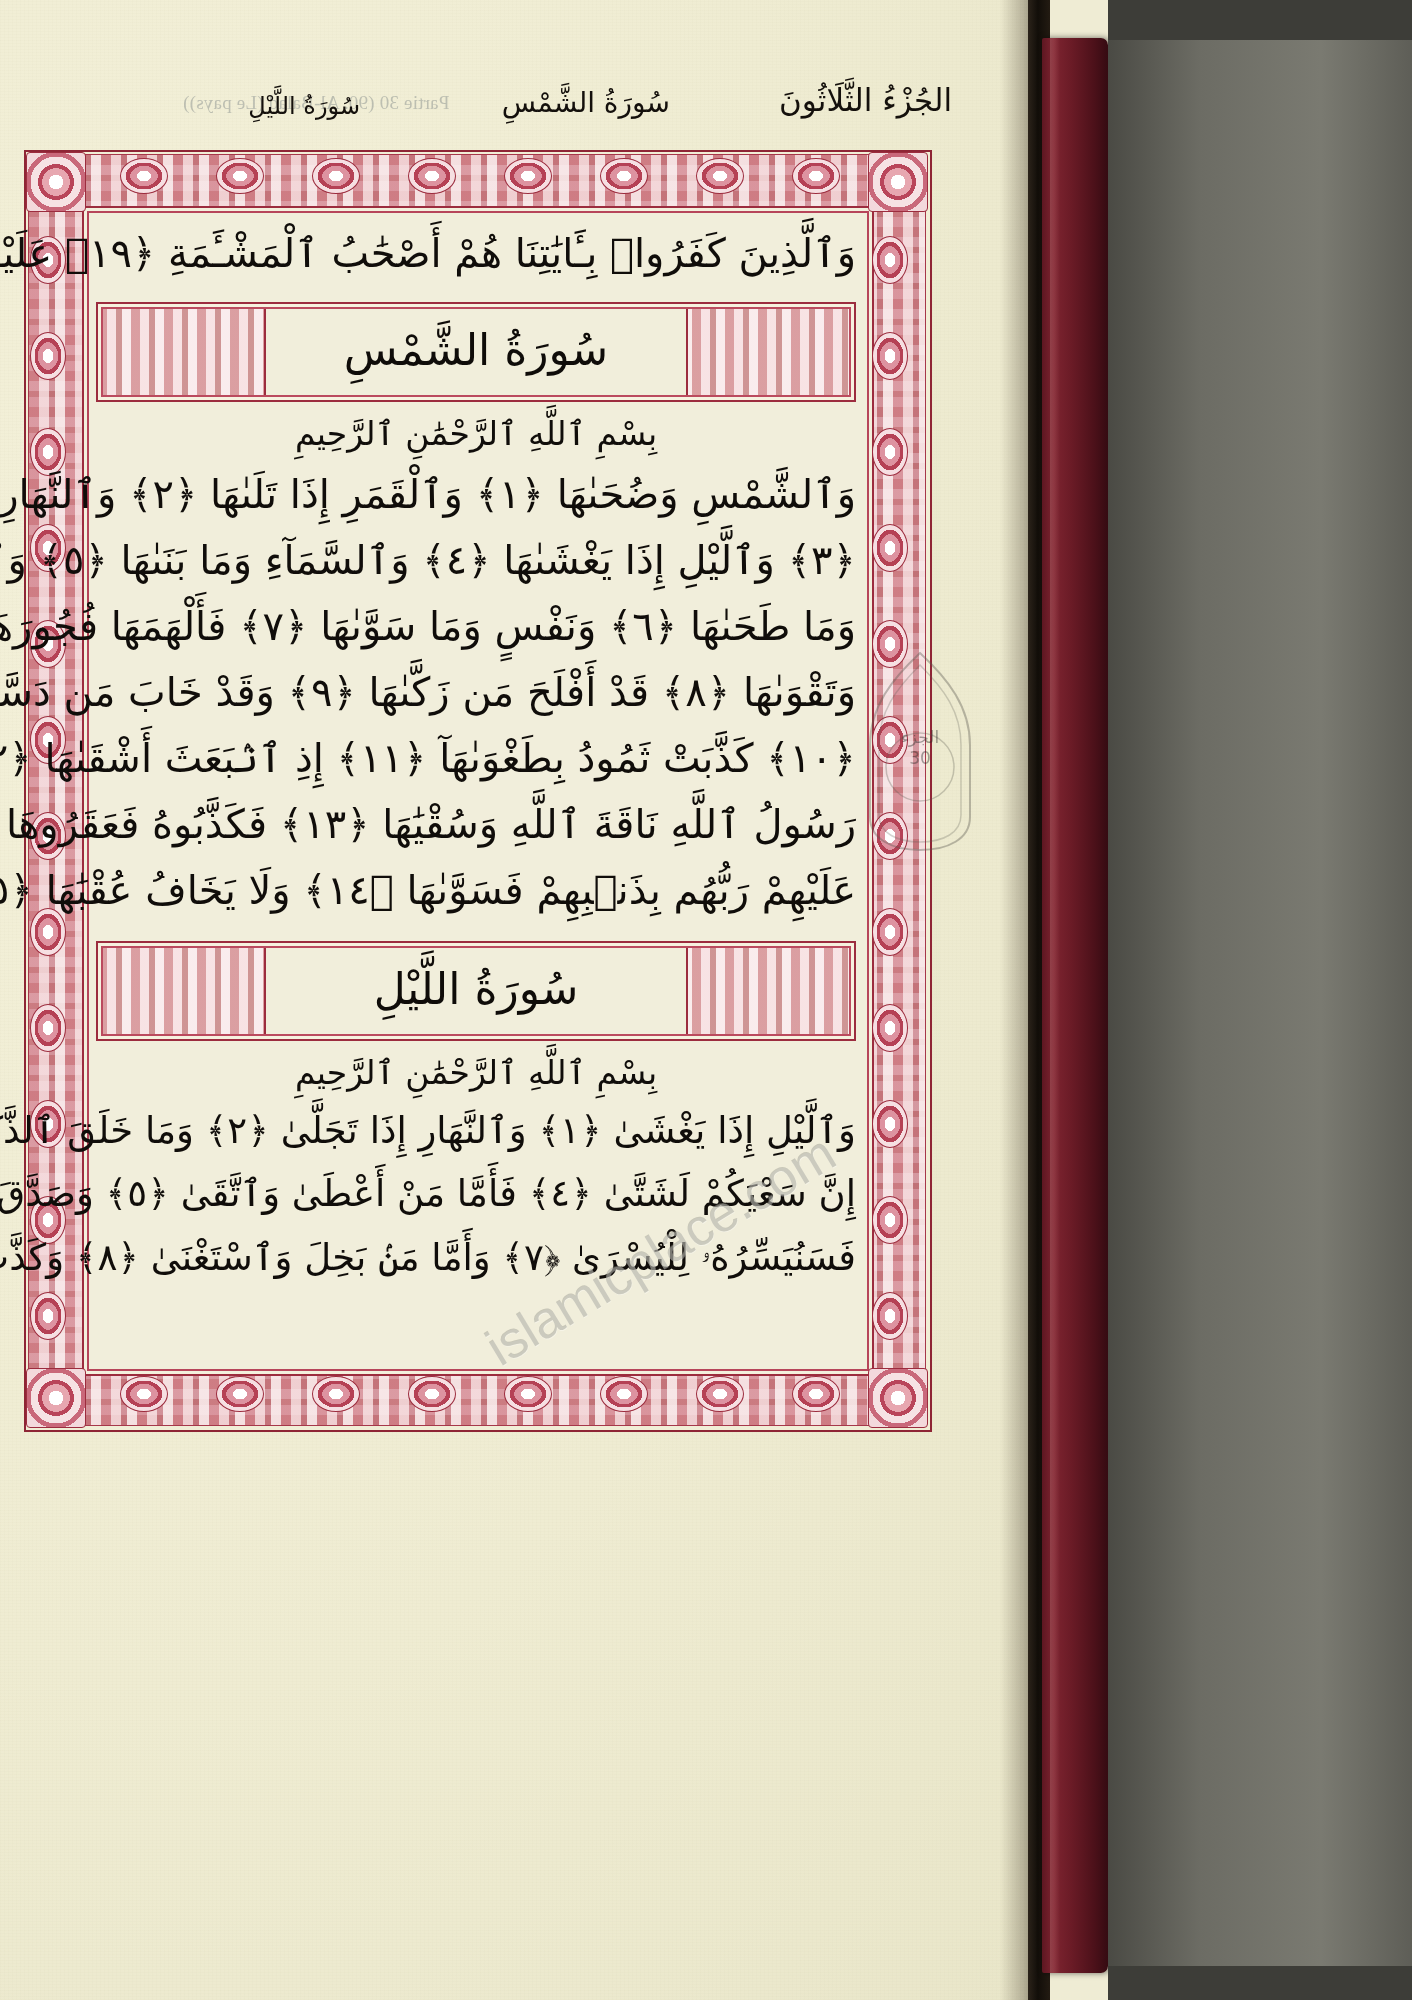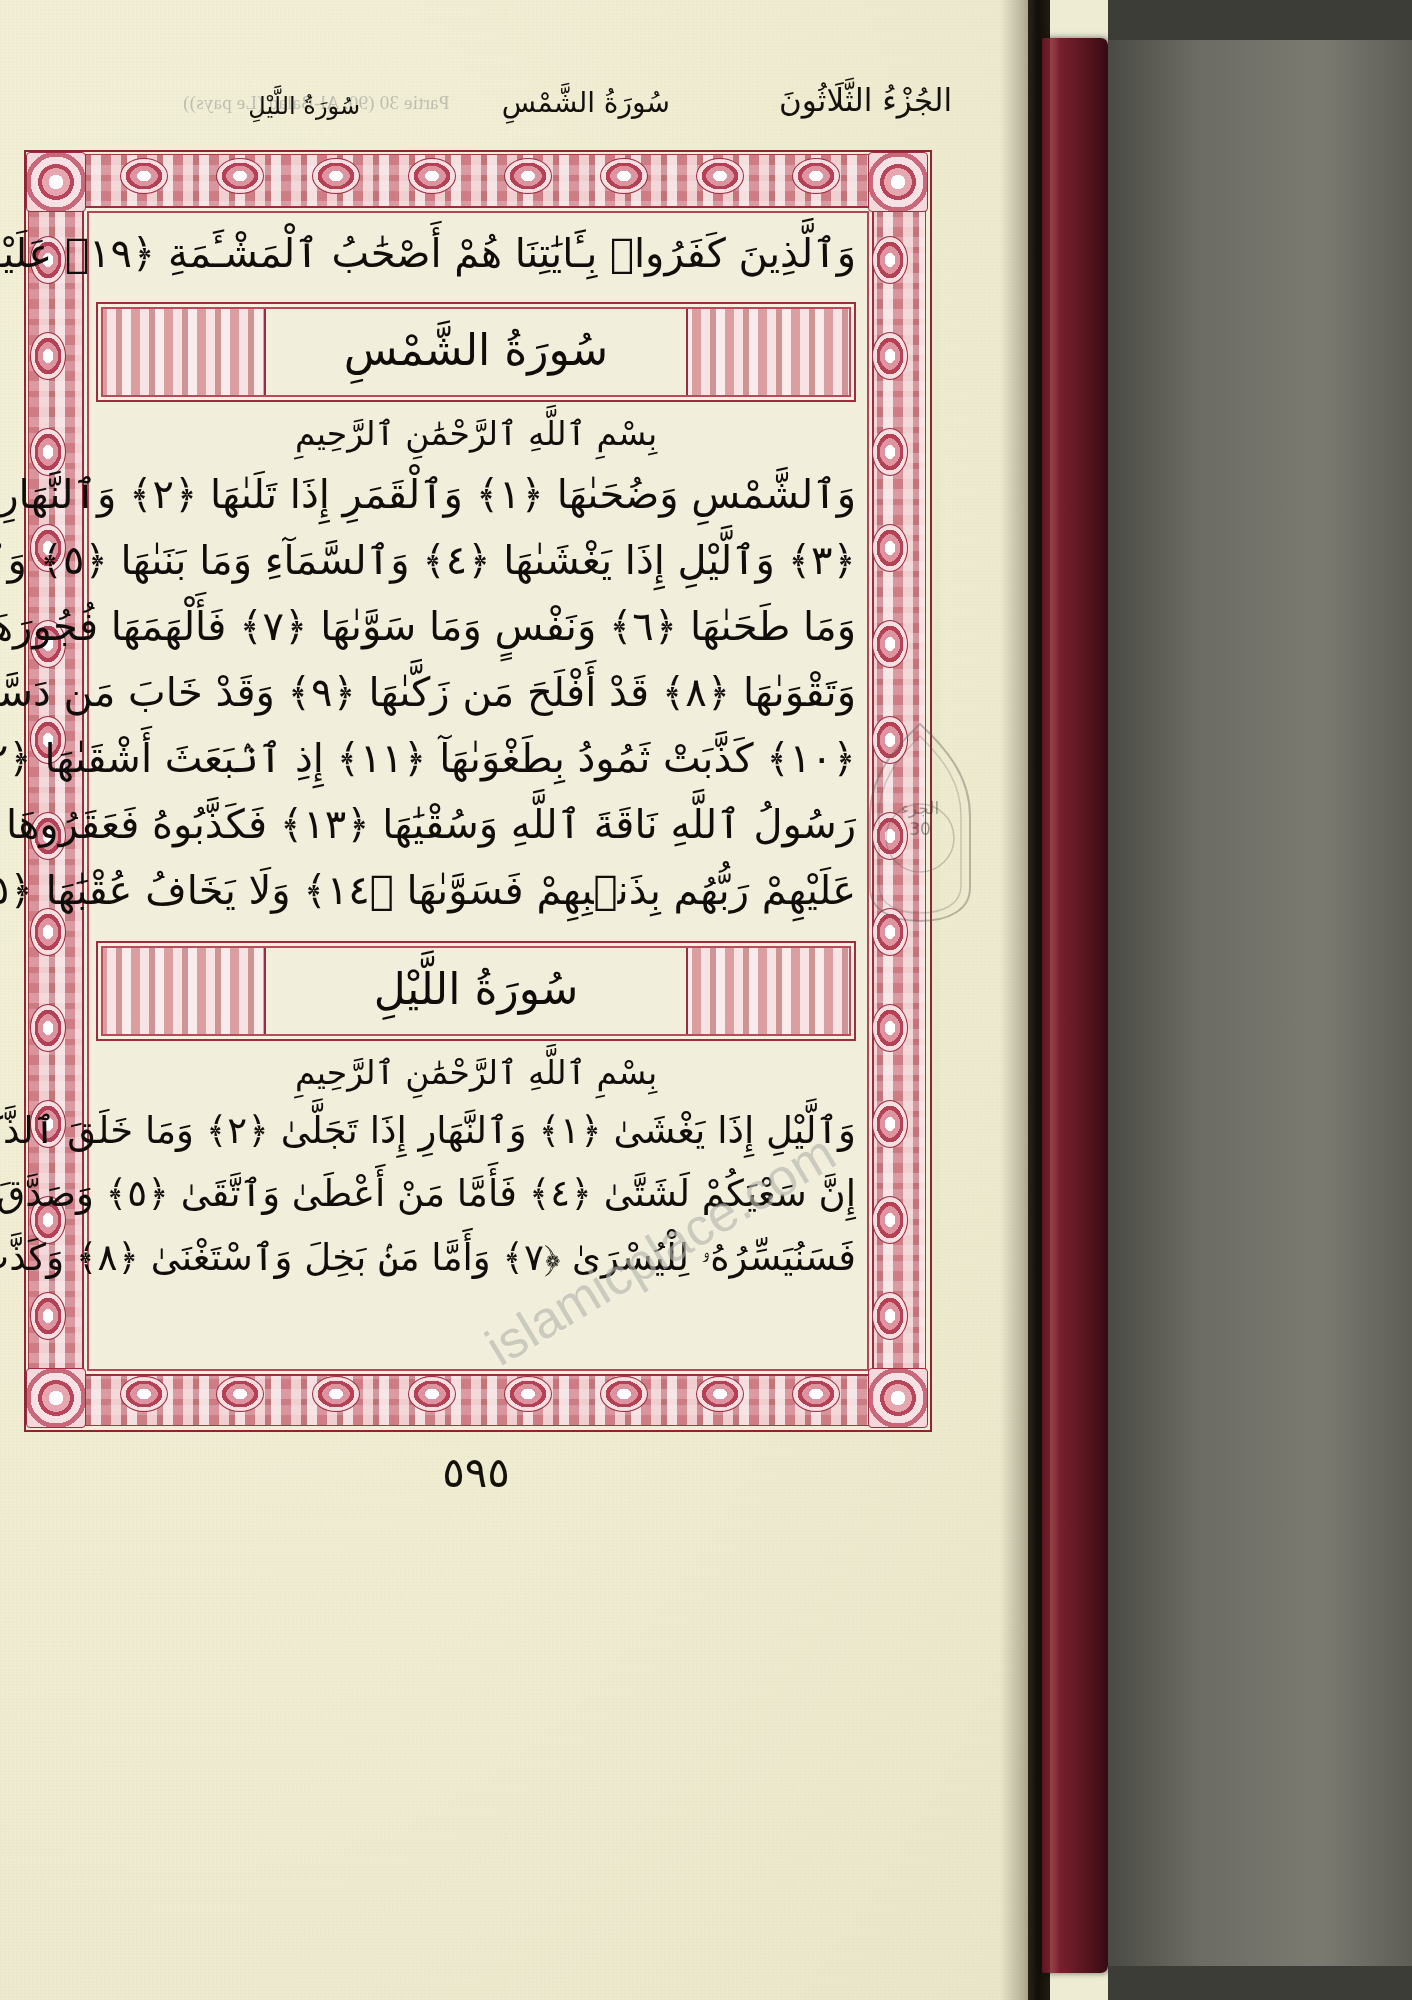--- a/index.html
+++ b/index.html
@@ -182,21 +182,21 @@
     transform:translateY(-3px);
   }
   .basmala{
     text-align:center;direction:rtl;color:#100d0a;
     font-size:33px;white-space:nowrap;
     font-family:"DejaVu Sans","Liberation Sans",sans-serif;
   }
 
   
   .juz-medallion{
-    position:absolute;left:862px;top:720px;width:116px;height:205px;
+    position:absolute;left:862px;top:649px;width:116px;height:205px;
     pointer-events:none;
   }
   .juz-med-txt{
     position:absolute;left:0;top:78px;width:116px;text-align:center;
     direction:rtl;color:rgba(40,40,38,.42);font-size:17px;line-height:1.25;
     font-family:"DejaVu Sans","Liberation Sans",sans-serif;
   }
 
   
   .pageno{
@@ -367,21 +367,20 @@
         <div class="banner-center">
           <div class="banner-title">سُورَةُ اللَّيْلِ</div>
         </div>
       </div>
       <div class="basmala" style="margin: 12px 0px 10px;">بِسْمِ ٱللَّهِ ٱلرَّحْمَٰنِ ٱلرَّحِيمِ</div>
       <div class="aline" style="font-size: 37px; margin-top: 6px; height: 57.35px; line-height: 57.35px;">وَٱلَّيْلِ إِذَا يَغْشَىٰ ﴿١﴾ وَٱلنَّهَارِ إِذَا تَجَلَّىٰ ﴿٢﴾ وَمَا خَلَقَ ٱلذَّكَرَ وَٱلْأُنثَىٰٓ ﴿٣﴾</div>
       <div class="aline" style="font-size: 37px; margin-top: 6px; height: 57.35px; line-height: 57.35px;">إِنَّ سَعْيَكُمْ لَشَتَّىٰ ﴿٤﴾ فَأَمَّا مَنْ أَعْطَىٰ وَٱتَّقَىٰ ﴿٥﴾ وَصَدَّقَ بِٱلْحُسْنَىٰ ﴿٦﴾</div>
       <div class="aline" style="font-size: 37px; margin-top: 6px; height: 57.35px; line-height: 57.35px;">فَسَنُيَسِّرُهُۥ لِلْيُسْرَىٰ ﴿٧﴾ وَأَمَّا مَنۢ بَخِلَ وَٱسْتَغْنَىٰ ﴿٨﴾ وَكَذَّبَ بِٱلْحُسْنَىٰ ﴿٩﴾</div>
     </div>
 
-  <div class="pageno">٥٩٥</div>
 
   <div class="watermark">islamicplace.com</div>
 
   <div class="gutter-shadow"></div>
   <div class="spine-gap"></div>
   <div class="spine"></div>
   <div class="spine-hl"></div>
   <div class="outside"></div>
   <div class="outside-top"></div>
   <div class="outside-bot"></div>

